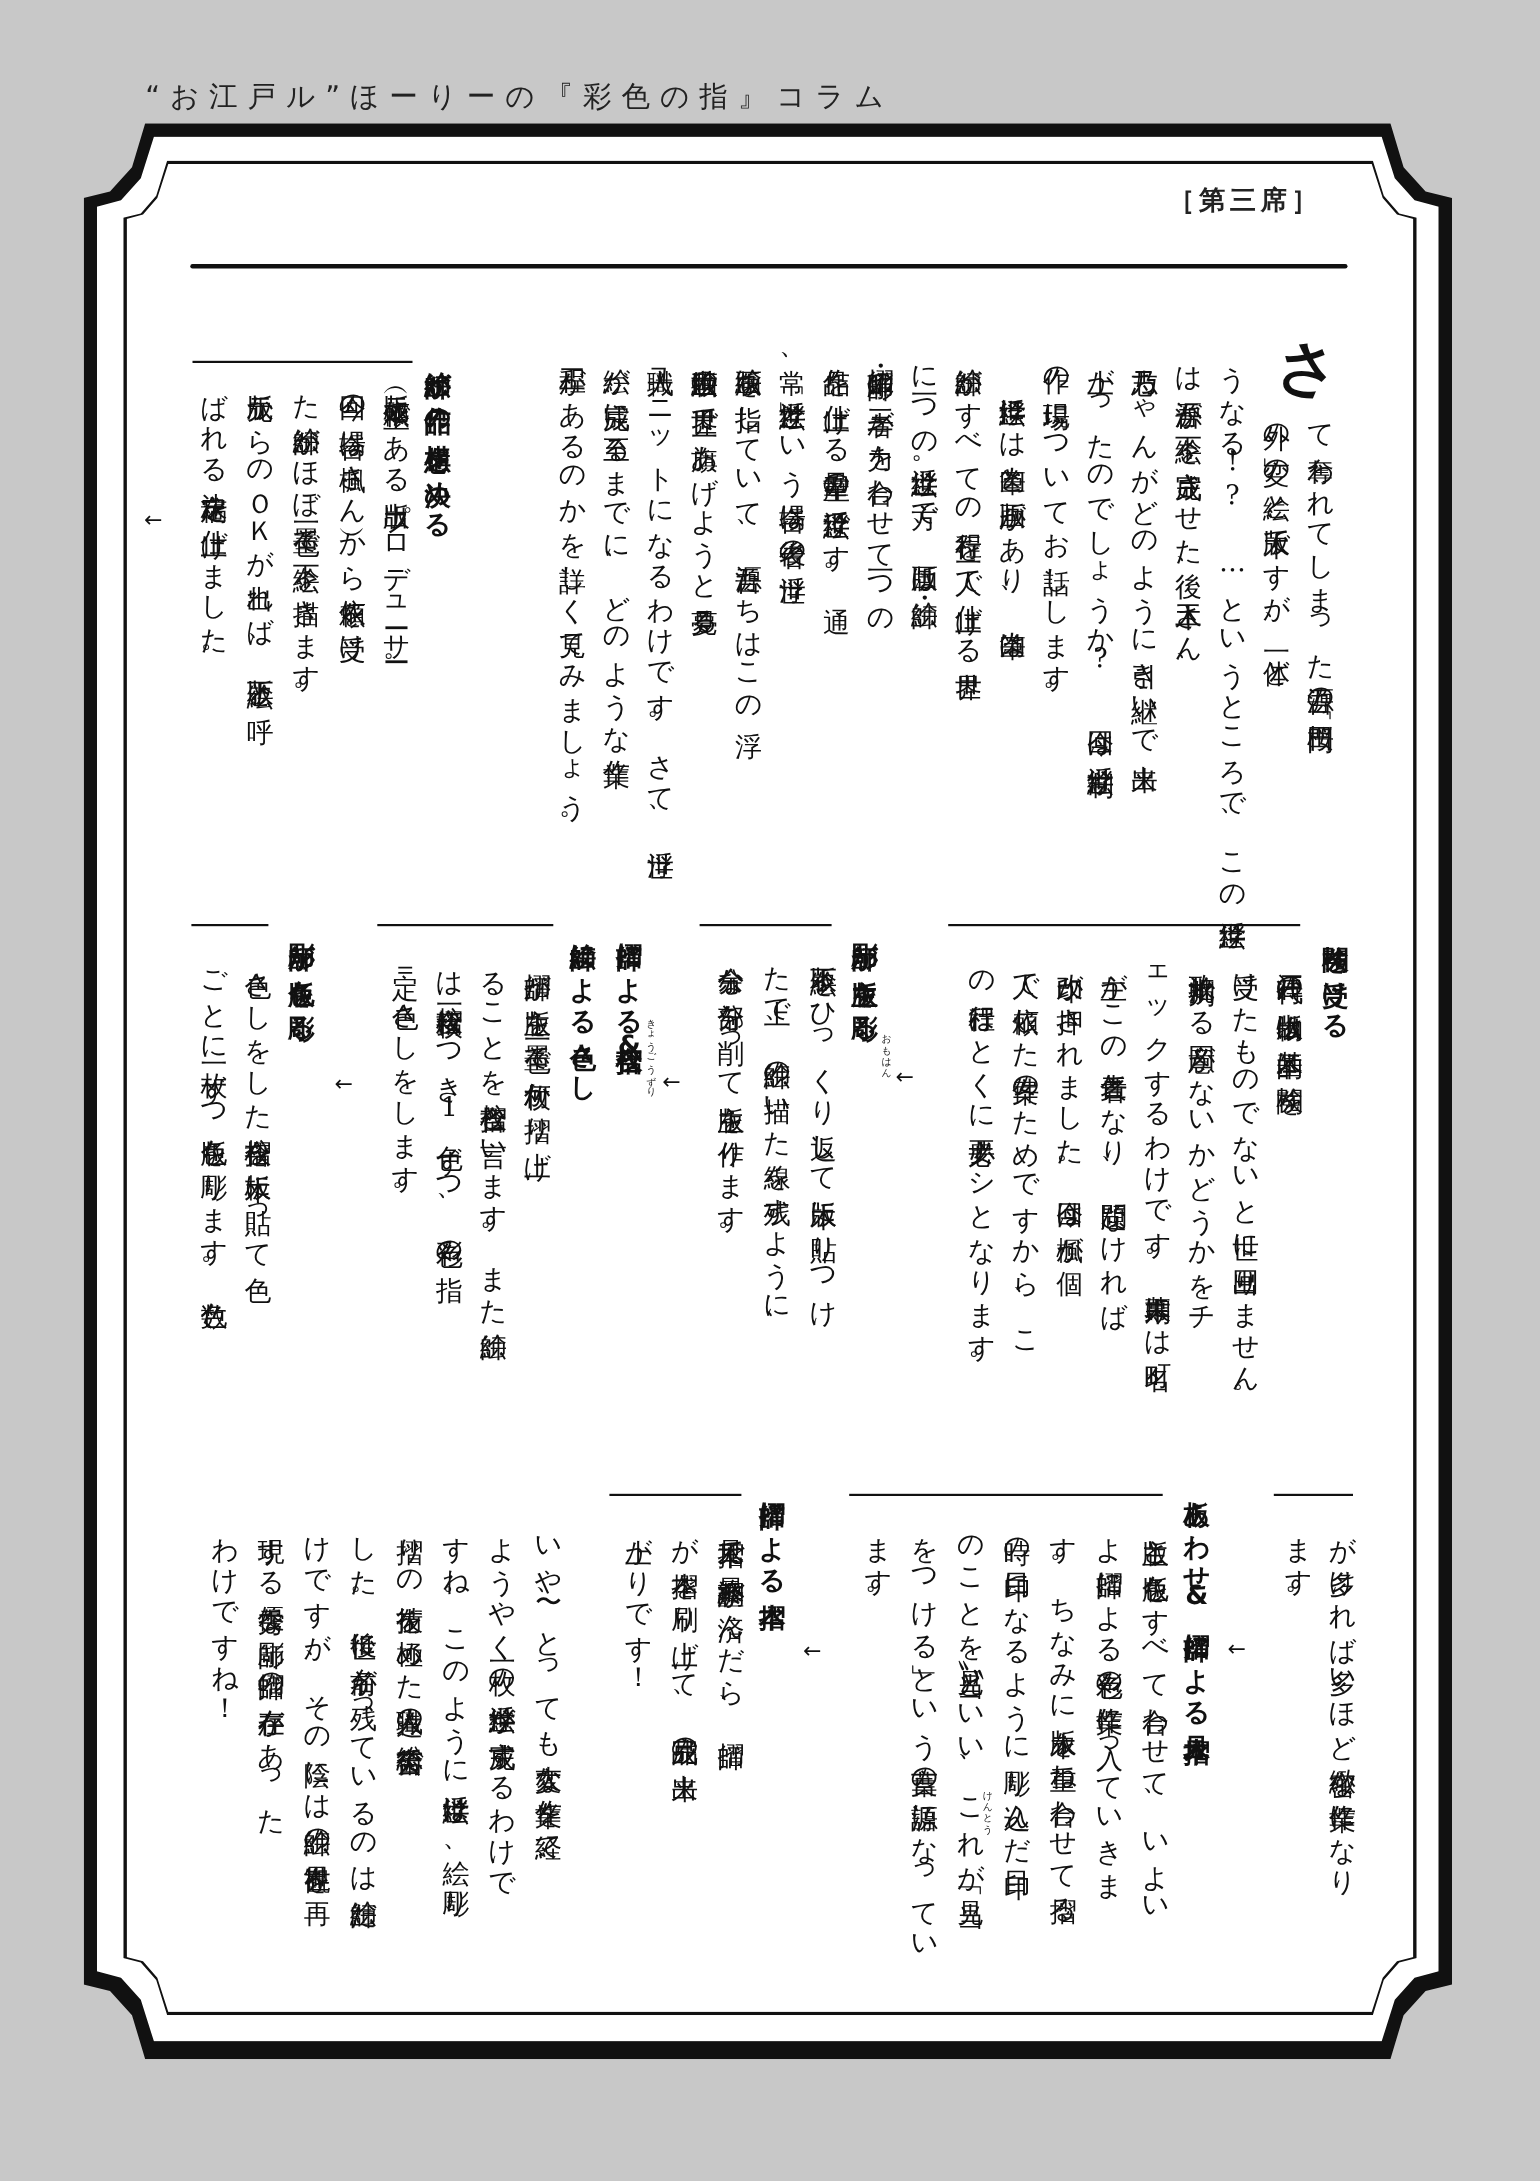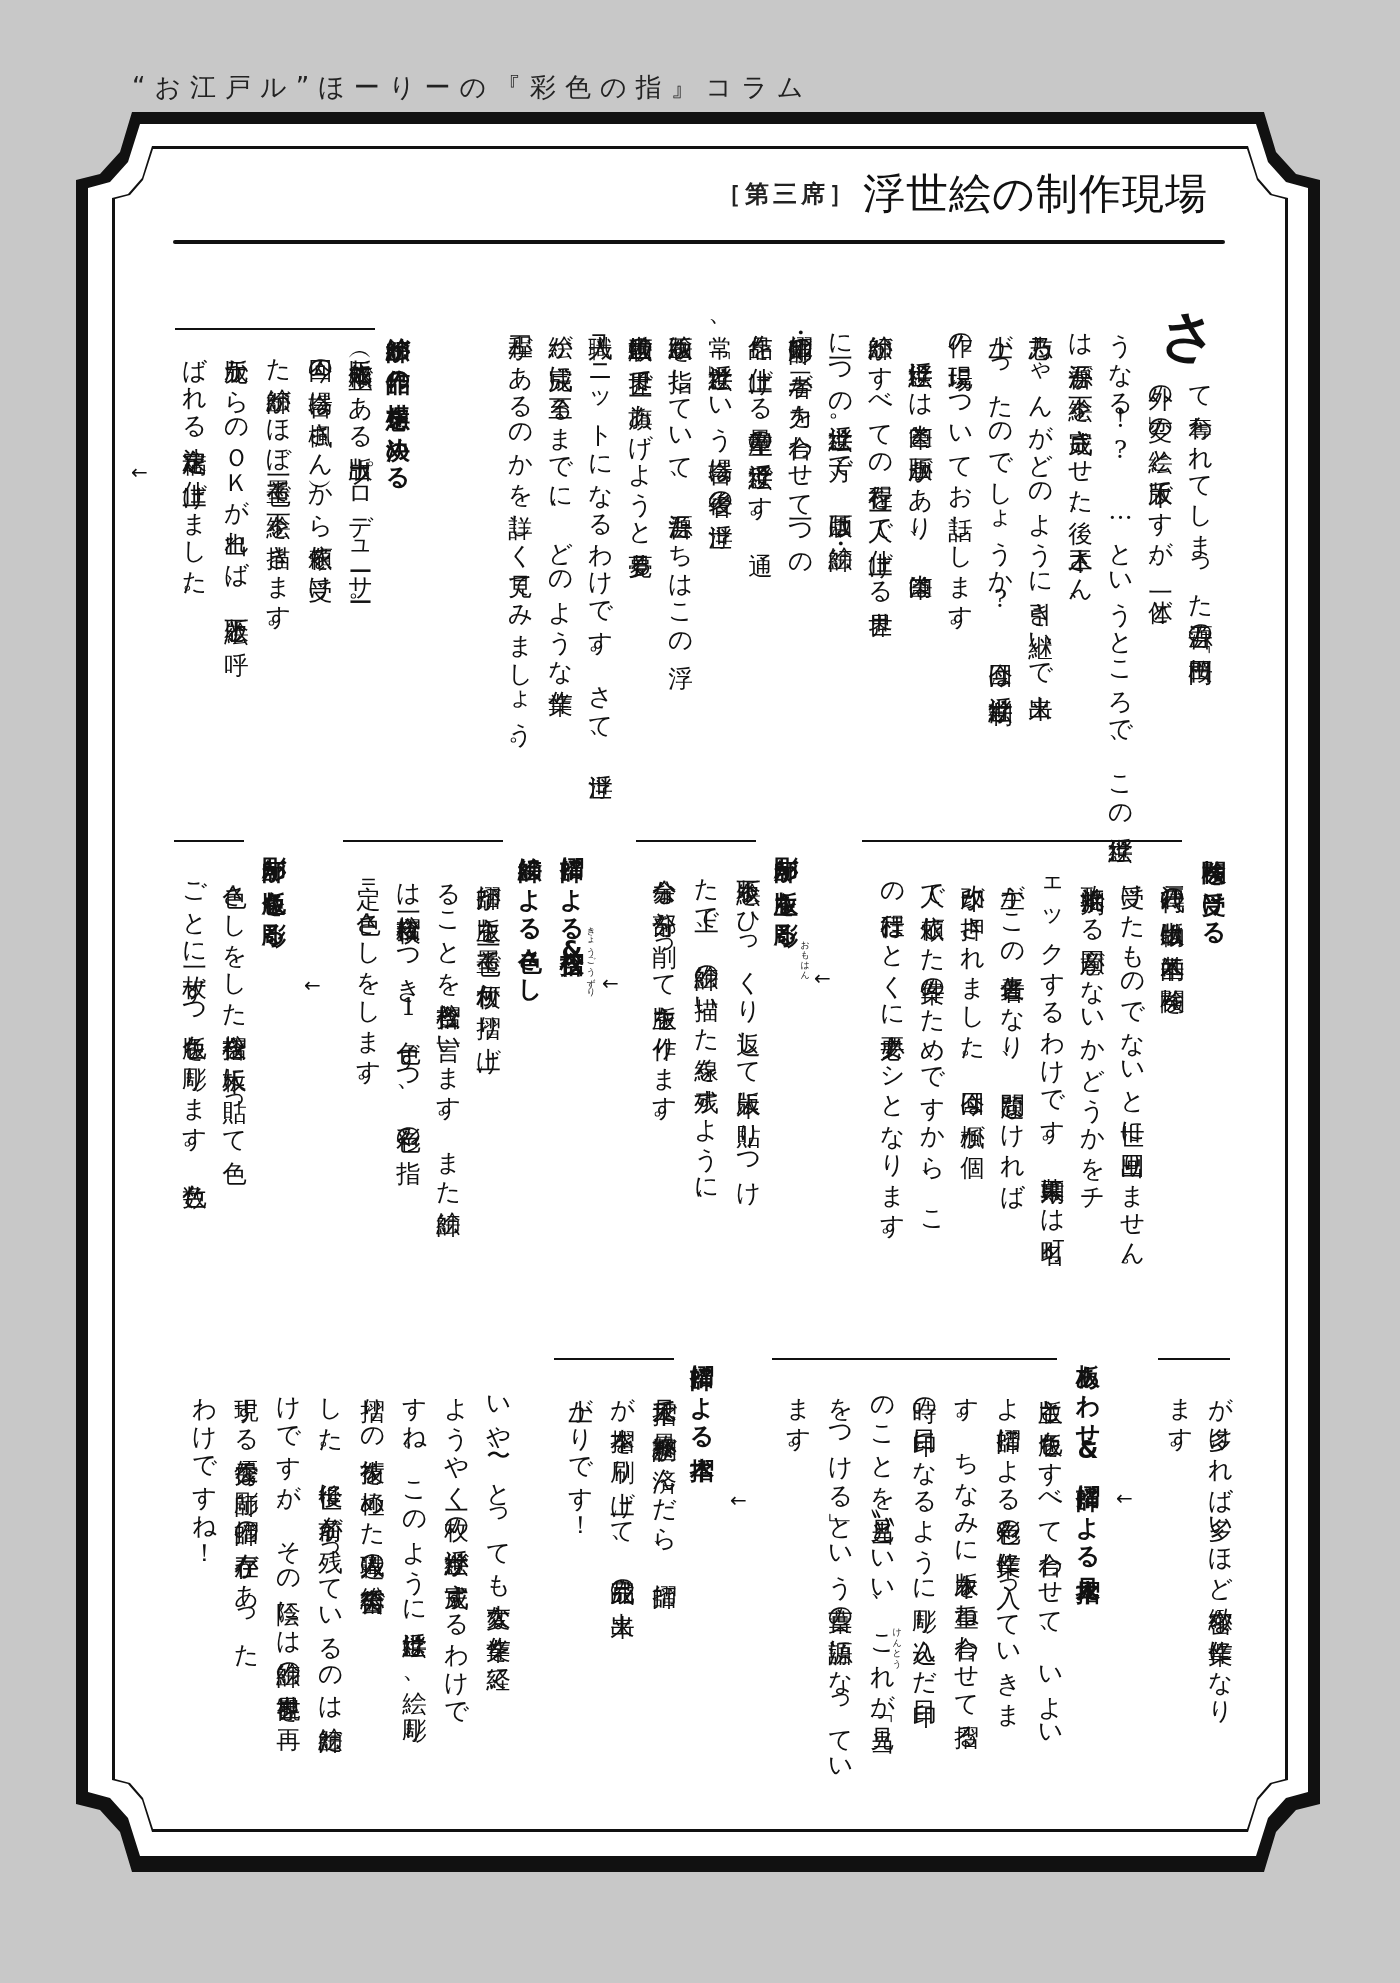--- a/index.html
+++ b/index.html
@@ -178,21 +178,20 @@
 
 <div class="page-header">“お江戸ル”ほーりーの『彩色の指』コラム</div>
 
 <div class="frame-outer"></div>
 <div class="frame-white"></div>
 <div class="frame-inner-line"></div>
 <div class="frame-content"></div>
 
 <div class="title-row">
   <span class="title-prefix">［第三席］</span>
-  <span class="title-main">浮世絵の制作現場</span>
 </div>
 <div class="title-rule"></div>
 
 <div class="dropcap" style="left:1160px; top:308px;">さ</div>
 
 <div class="vcol" style="left:1180px; top:368px;">て奪われてしまった源吾の「桜田門</div>
 <div class="vcol" style="left:1140px; top:368px;">外の変」の絵と版木ですが、一体ど</div>
 <div class="vcol" style="left:1100px; top:316px;">うなる!? …というところで、この浮世絵</div>
 <div class="vcol" style="left:1060px; top:316px;">は源吾が下絵を完成させた後、木工さん、</div>
 <div class="vcol" style="left:1020px; top:316px;">志乃ちゃんがどのように引き継いで出来</div>

